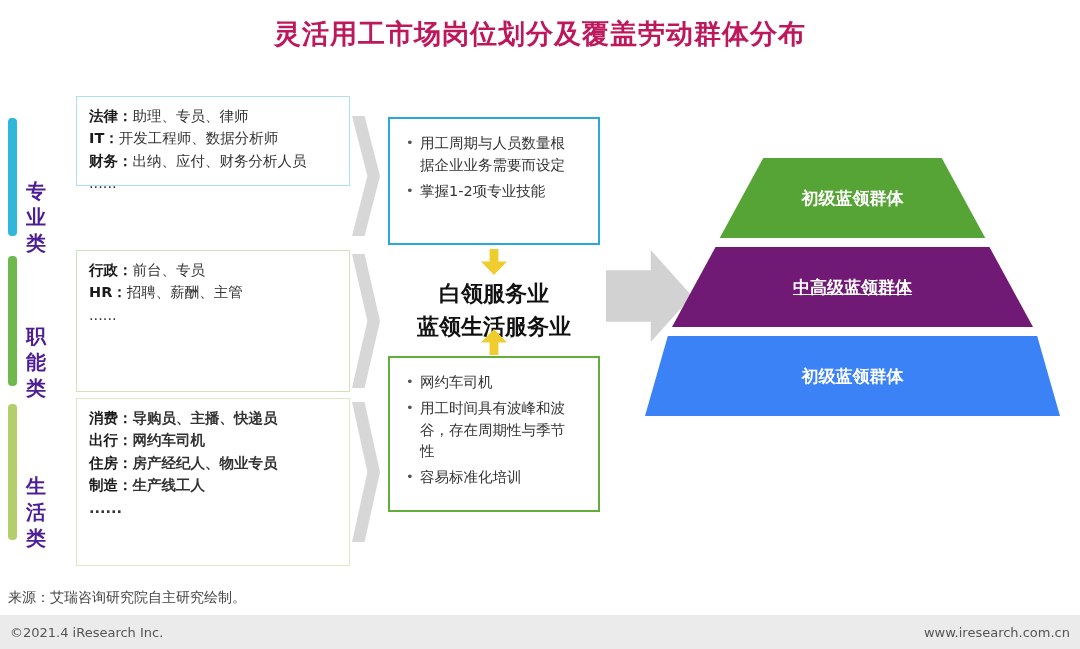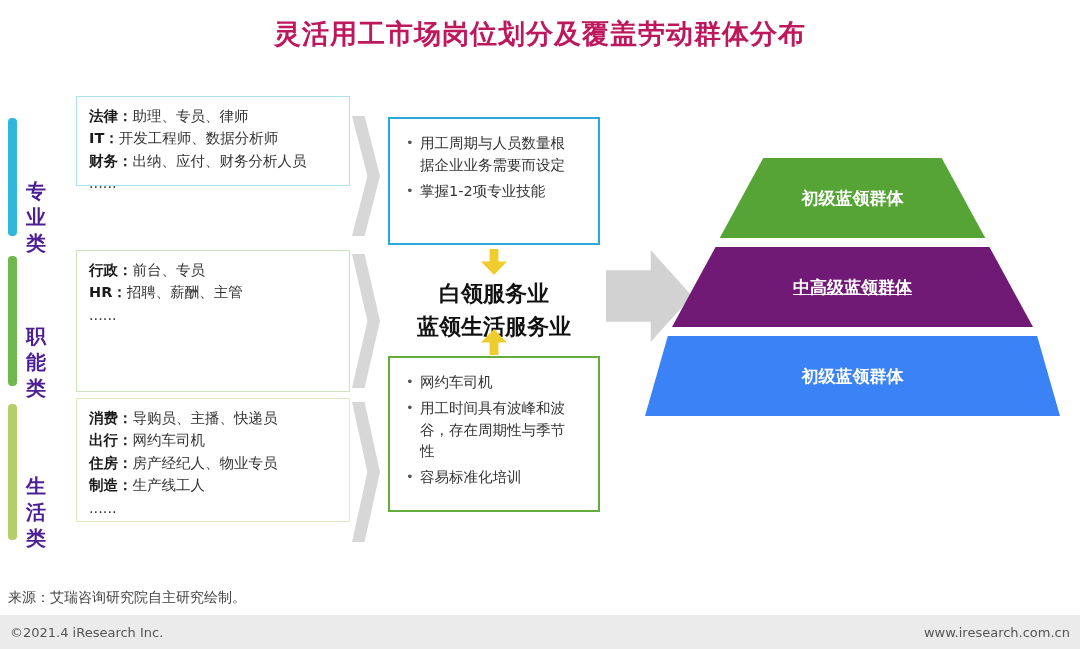--- a/index.html
+++ b/index.html
@@ -79,21 +79,21 @@
       <b>行政：</b><span>前台、专员</span></div>
     <div class="job-line">
       <b>HR：</b><span>招聘、薪酬、主管</span></div>
     <div class="job-line">
       <b></b><span>......</span></div>
   </div>
   <div class="chev" style="top:254px;height:134px;"></div>
 
   <div class="cat-bar" style="top: 404px; height: 136px; background-color: rgb(179, 207, 107);"></div>
   <div class="cat-label" style="top:432px;">生活类</div>
-  <div class="job-box" style="top: 398px; height: 124px; border-color: rgb(221, 233, 195);">
+  <div class="job-box" style="top: 398px; height: 168px; border-color: rgb(221, 233, 195); font-weight: bold;">
     <div class="job-line">
       <b>消费：</b><span>导购员、主播、快递员</span></div>
     <div class="job-line">
       <b>出行：</b><span>网约车司机</span></div>
     <div class="job-line">
       <b>住房：</b><span>房产经纪人、物业专员</span></div>
     <div class="job-line">
       <b>制造：</b><span>生产线工人</span></div>
     <div class="job-line">
       <b></b><span>......</span></div>

